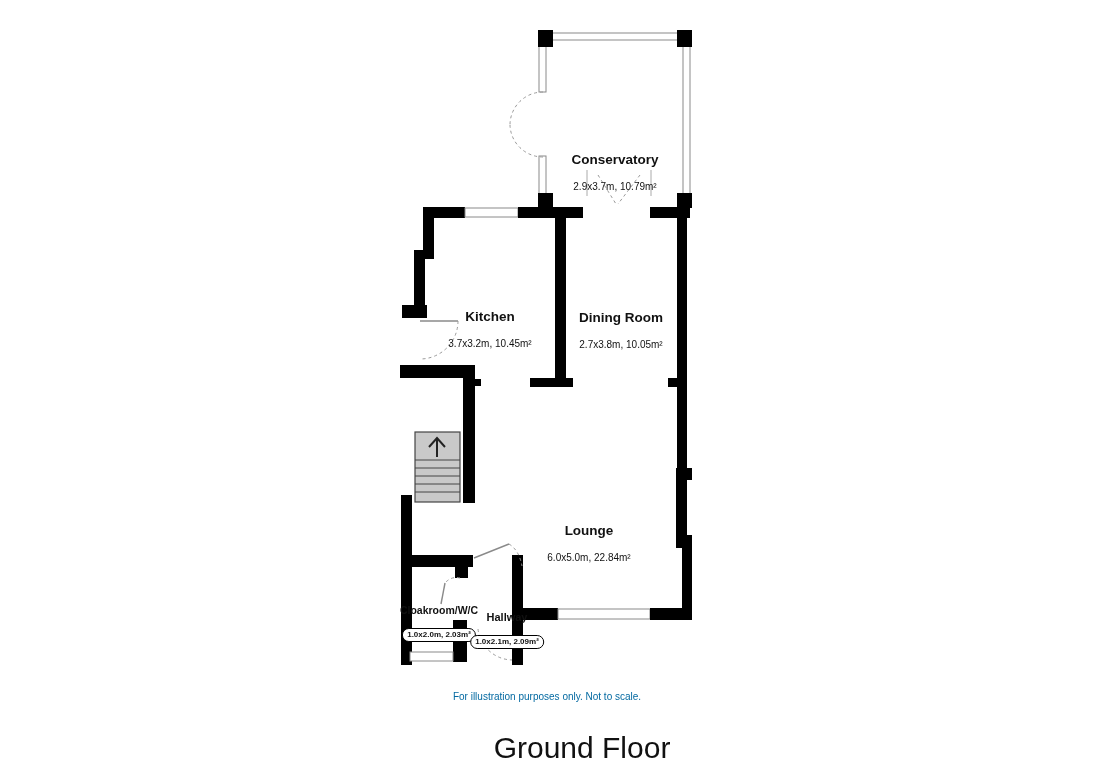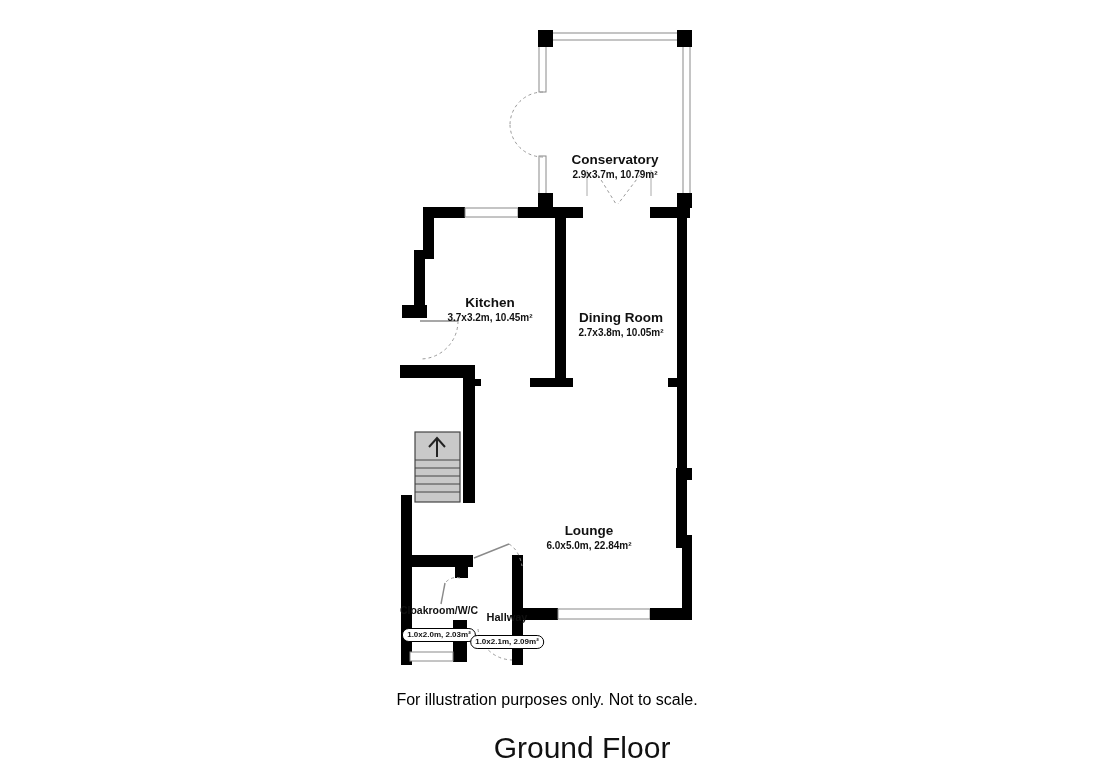--- a/index.html
+++ b/index.html
@@ -10,25 +10,25 @@
   .thin{fill:#ffffff;stroke:#8a8a8a;stroke-width:1;}
   .swing{fill:none;stroke:#9a9a9a;stroke-width:1;stroke-dasharray:3 3;}
   .leaf{fill:none;stroke:#8a8a8a;stroke-width:1.4;}
   .tick{fill:none;stroke:#aaaaaa;stroke-width:1;}
   .stairs-box{fill:#c9c9c9;stroke:#444;stroke-width:1.2;}
   .tread{stroke:#444;stroke-width:1;}
   .arrow{fill:none;stroke:#222;stroke-width:2;}
   .room-label{position:absolute;transform:translateX(-50%);text-align:center;white-space:nowrap;}
   .room-name{font-size:13.5px;font-weight:bold;line-height:15px;}
   .room-name.small{font-size:10.5px;line-height:12px;}
-  .room-dims{font-size:10px;font-weight:bold;margin-top:2px;}
+  .room-dims{font-size:10px;font-weight:normal;margin-top:14px;}
   .pill{display:inline-block;font-size:8px;font-weight:bold;line-height:10px;
         border:1px solid #000;border-radius:8px;background:#fff;padding:1px 4px;margin-top:12px;}
   .footer-note{position:absolute;left:547px;top:691px;transform:translateX(-50%);
-        font-size:16px;color:#000000;white-space:nowrap;}
+        font-size:10px;color:#0369a1;white-space:nowrap;}
   .floor-title{position:absolute;left:546px;top:731px;transform:translateX(-50%);
         font-size:30px;color:#111;white-space:nowrap;margin-left:36px;}
 </style>
 </head>
 <body>
 
 <div id="canvas">
 
   <svg width="1100" height="777" viewBox="0 0 1100 777">
 
@@ -117,21 +117,21 @@
 
       <path class="swing" d="M478,629 A35,35 0 0 0 512,660"></path>
     </g>
   </svg>
 
   <div class="room-label" style="left:615px;top:152px;">
     <div class="room-name">Conservatory</div>
     <div class="room-dims">2.9x3.7m, 10.79m²</div>
   </div>
 
-  <div class="room-label" style="left:490px;top:295px;">
+  <div class="room-label" style="left:490px;top:309px;">
     <div class="room-name">Kitchen</div>
     <div class="room-dims">3.7x3.2m, 10.45m²</div>
   </div>
 
   <div class="room-label" style="left:621px;top:310px;">
     <div class="room-name">Dining Room</div>
     <div class="room-dims">2.7x3.8m, 10.05m²</div>
   </div>
 
   <div class="room-label" style="left:589px;top:523px;">

